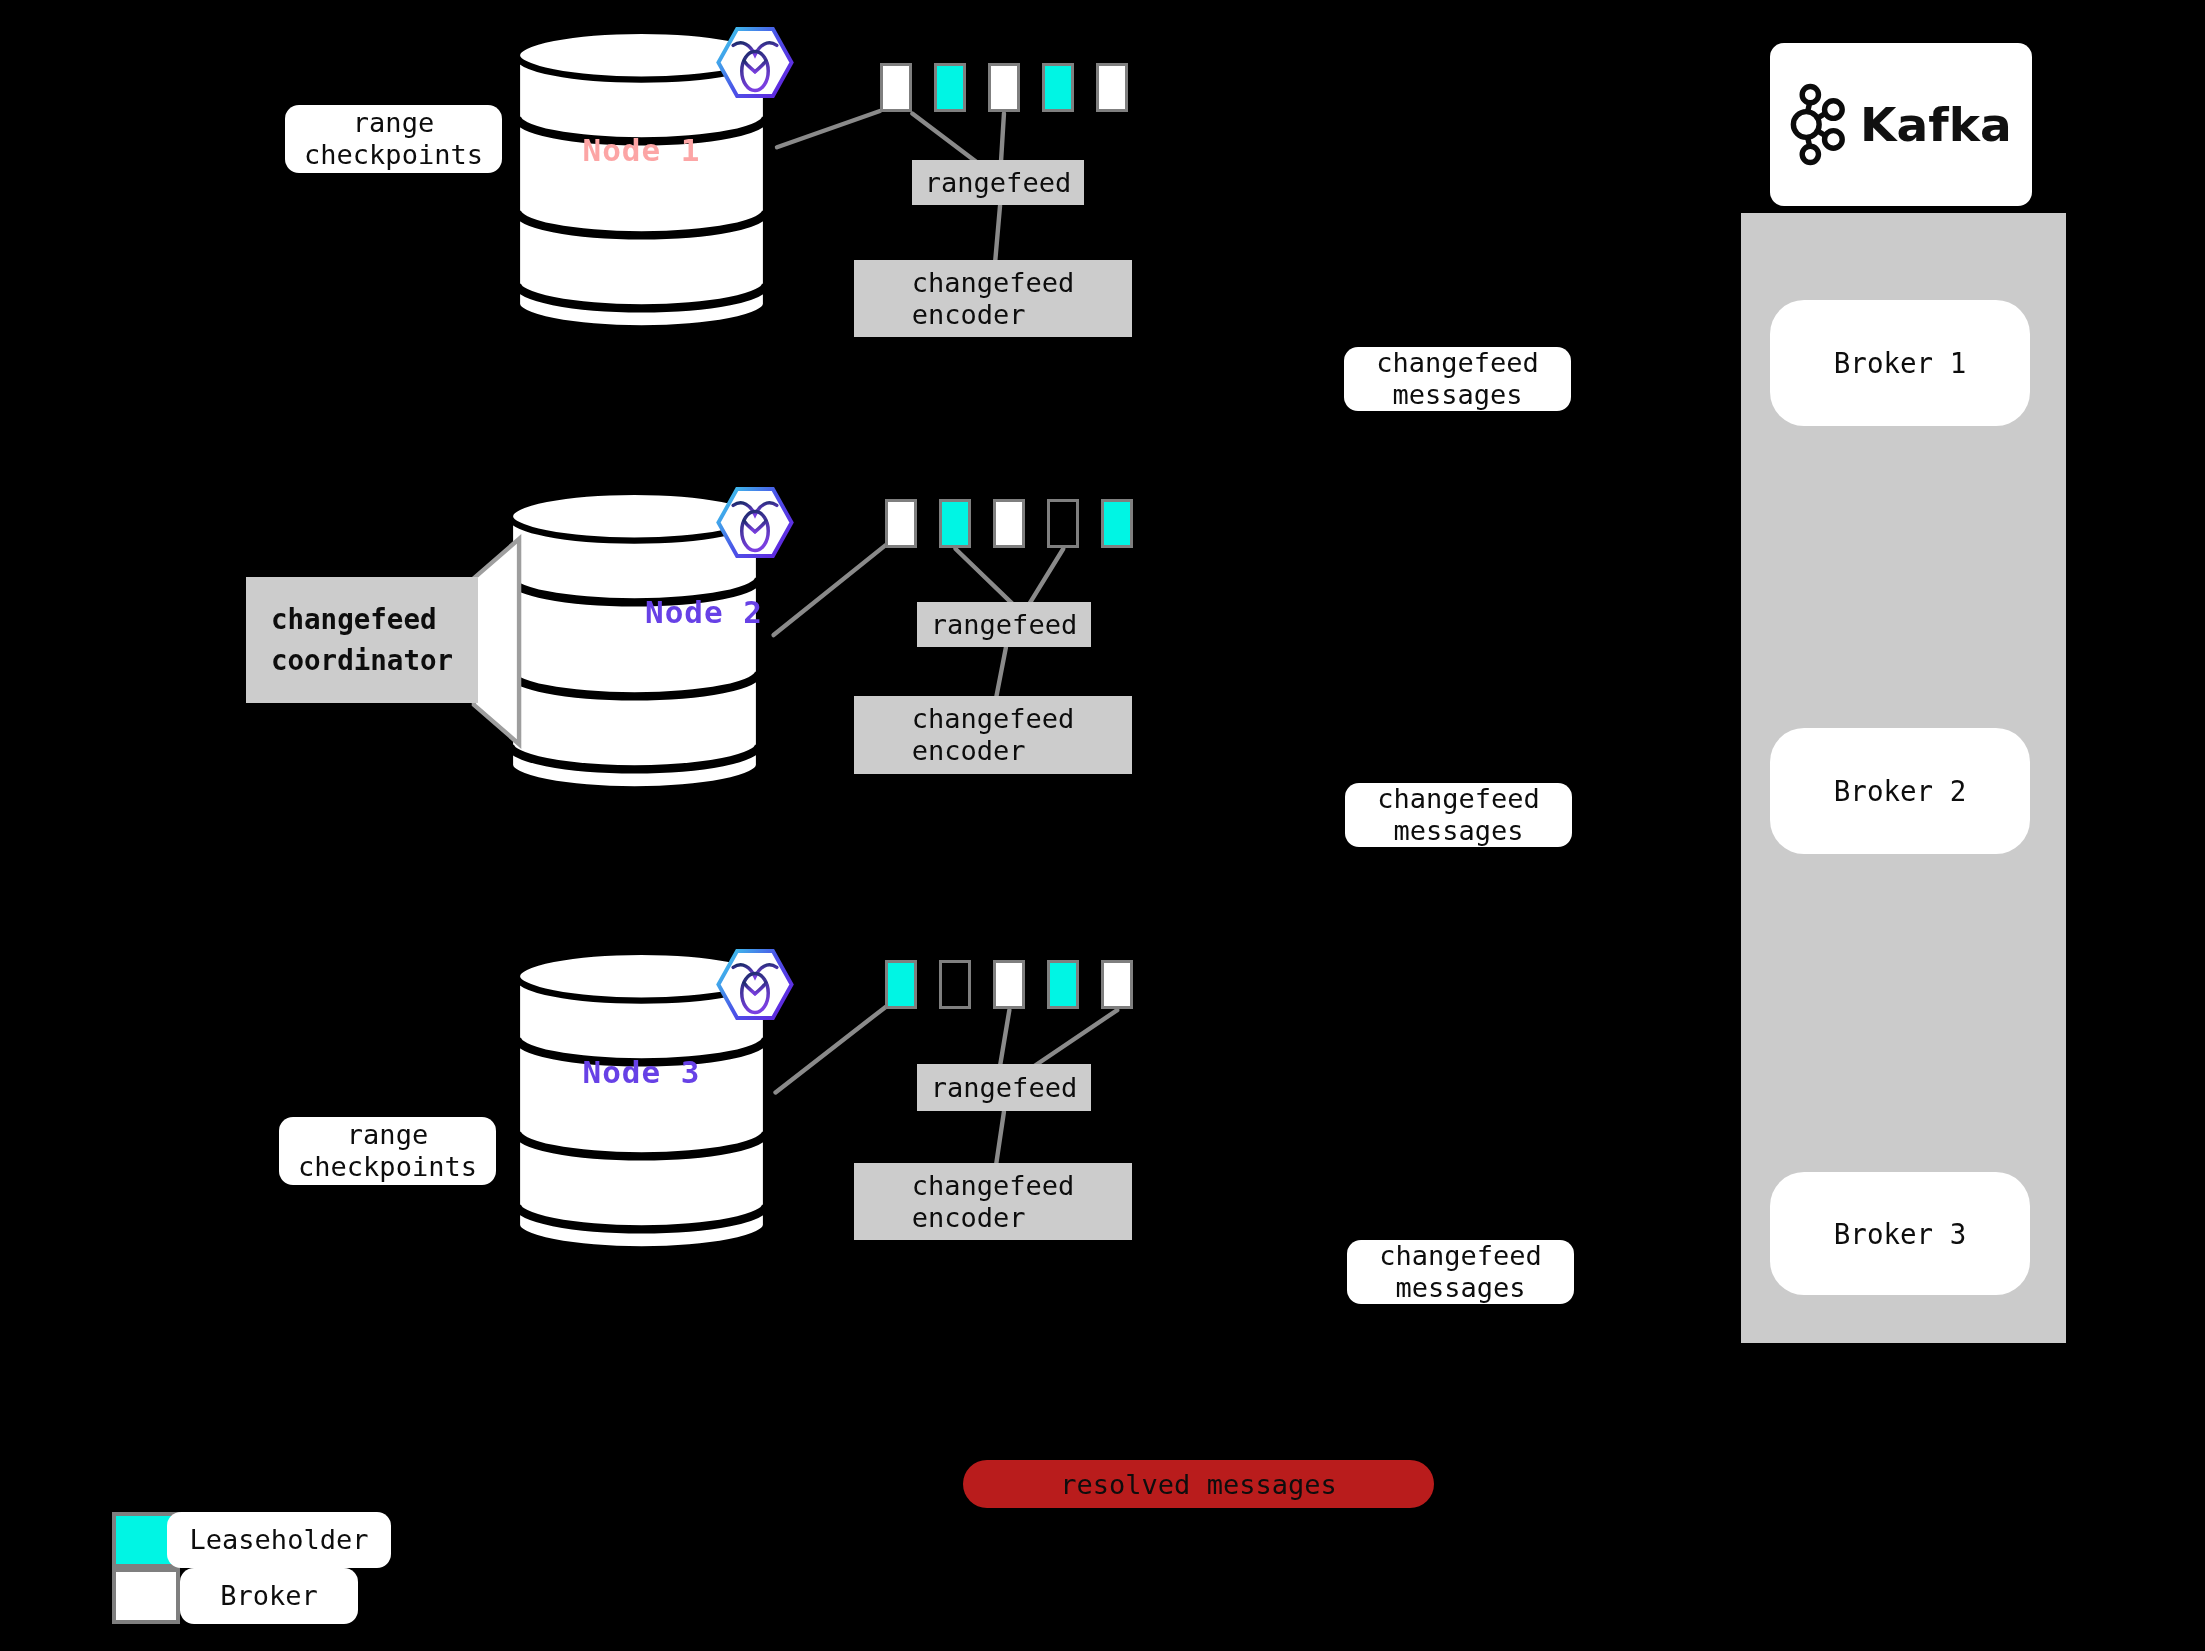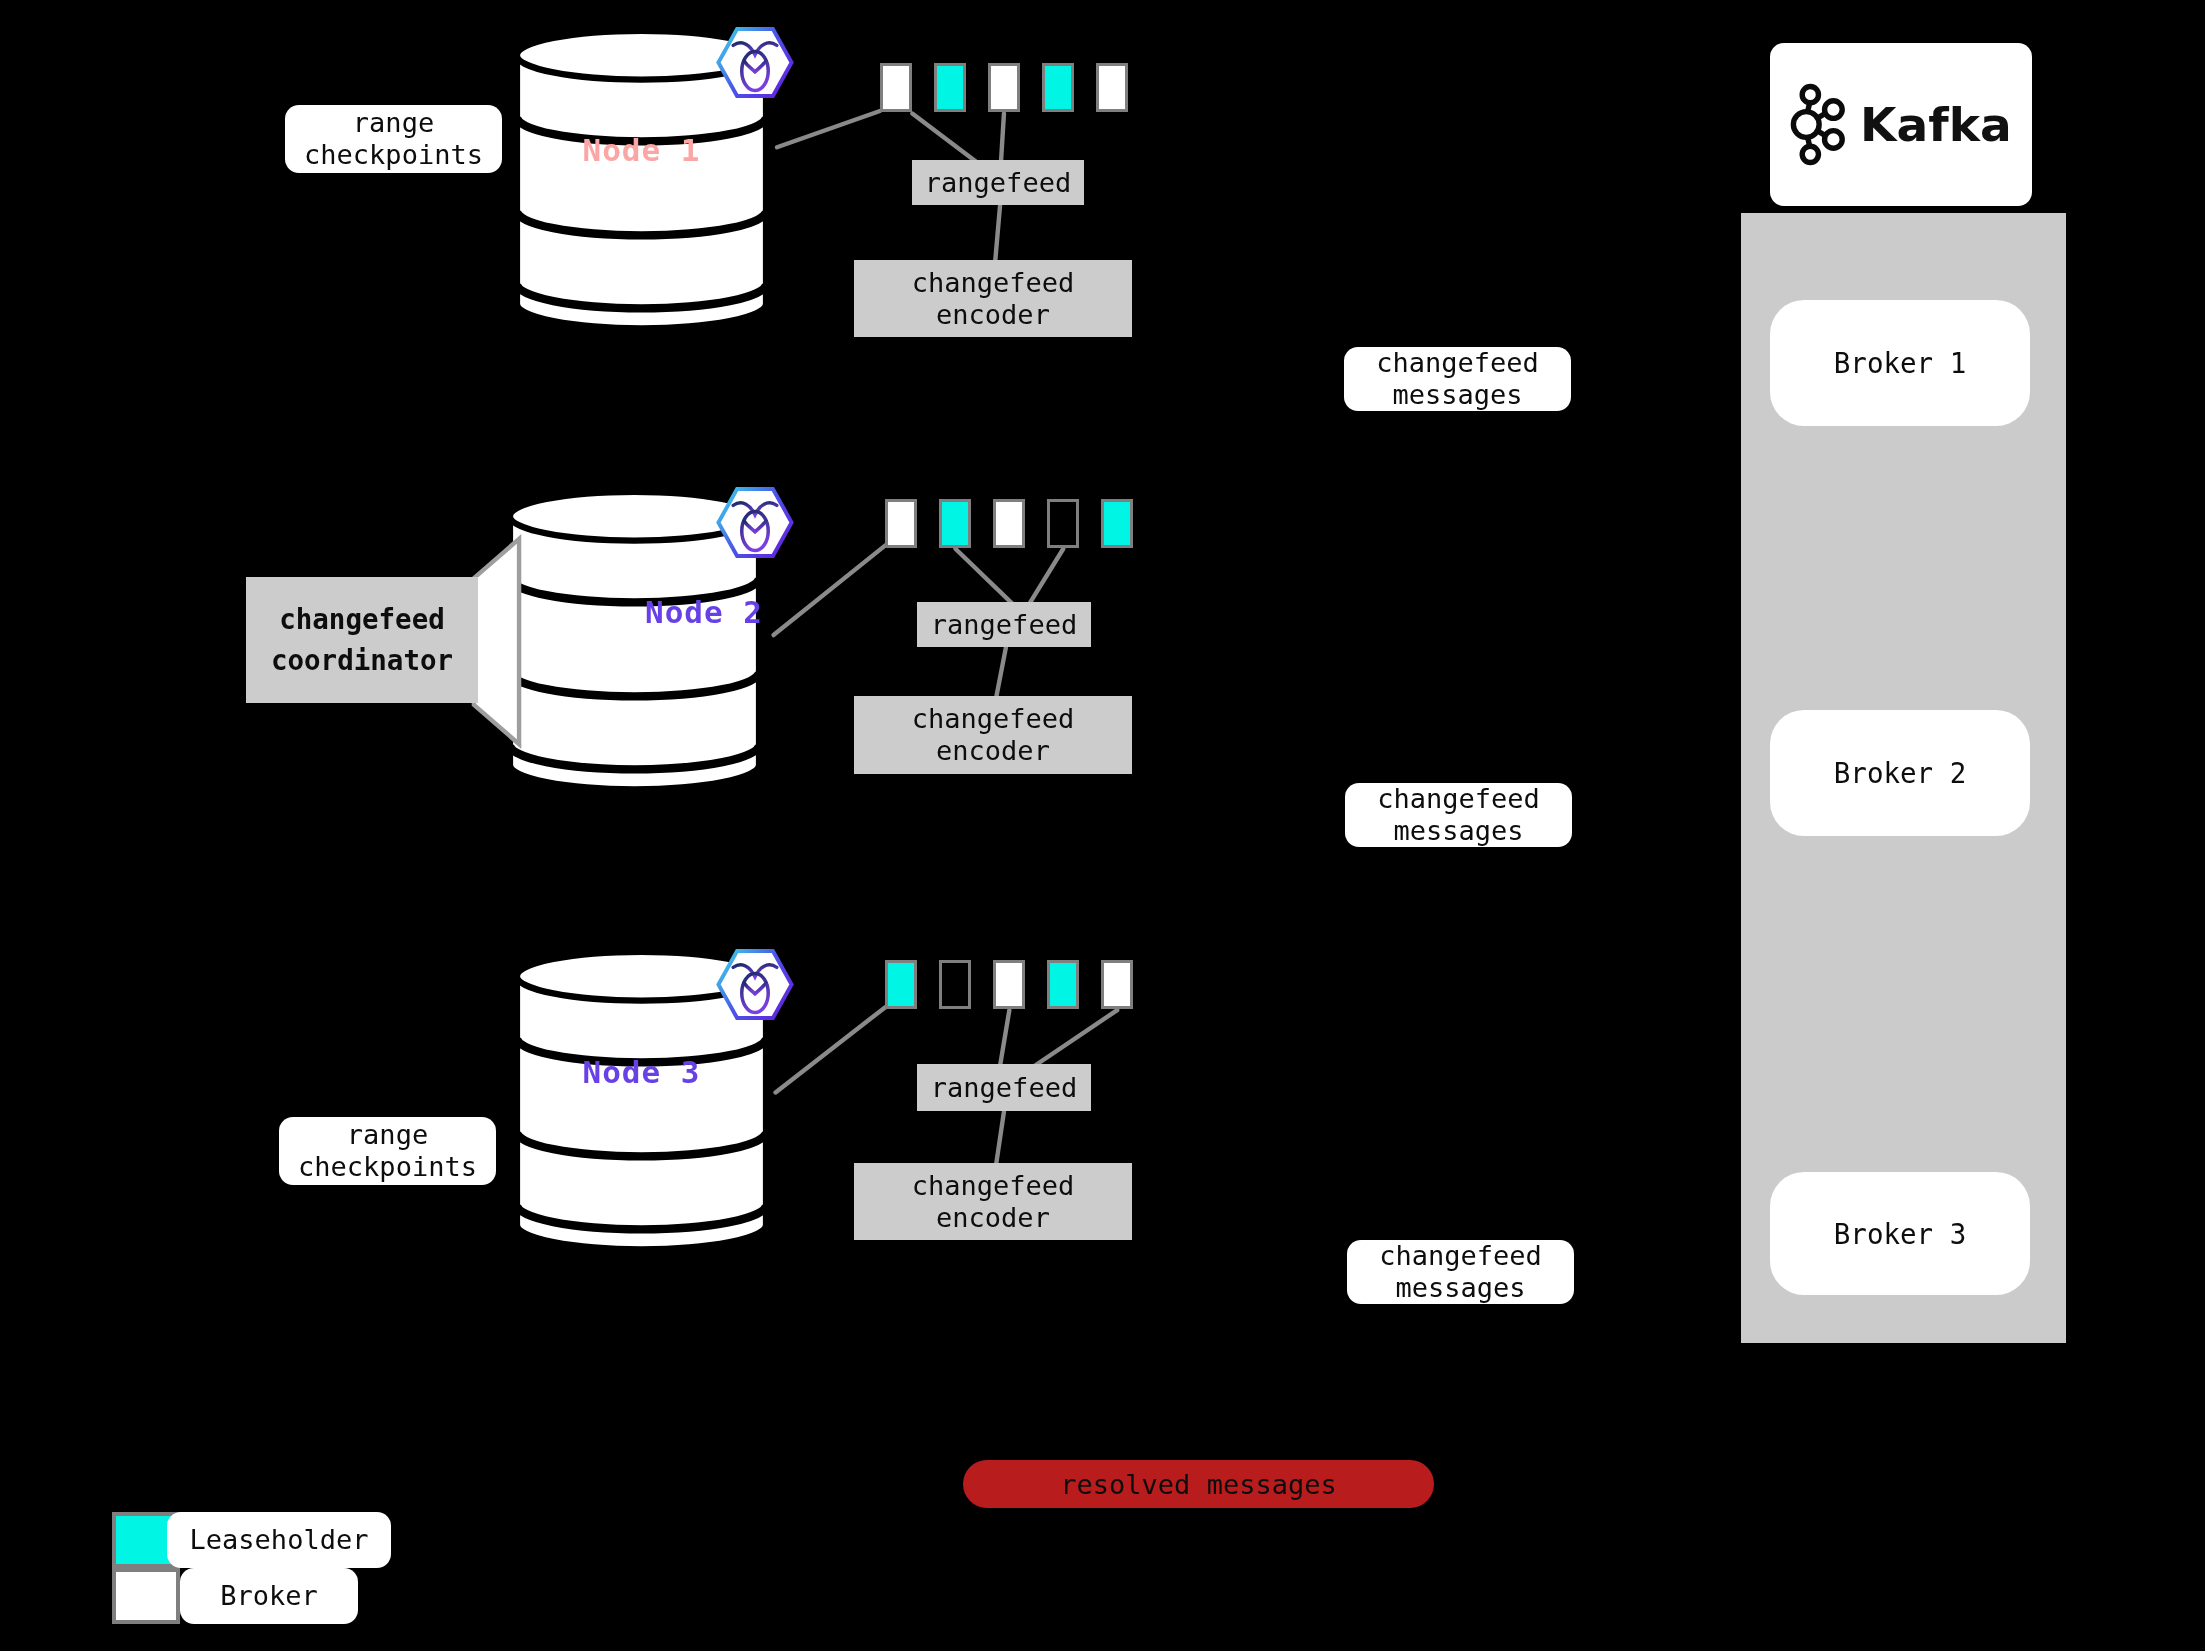--- a/index.html
+++ b/index.html
@@ -2,21 +2,21 @@
 <html style="font-size:7.8px"><head>
 <meta charset="utf-8">
 <style>
   html,body{margin:0;padding:0;background:#000;}
   #stage{position:relative;width:2205px;height:1652px;background:#000;overflow:hidden;
          font-family:"DejaVu Sans Mono","Liberation Mono",monospace;color:#0d0d0d;}
   .abs{position:absolute;}
   .whitebox{background:#fff;display:flex;align-items:center;justify-content:center;
             text-align:center;white-space:pre-line;border-radius:14px;}
   .graybox{background:#ccc;display:flex;align-items:center;justify-content:center;
-           text-align:center;white-space:pre-line;}
+           white-space:pre-line;}
   .lbl{font-size:27px;line-height:32px;}
   .node-label{font-size:31px;font-weight:bold;letter-spacing:1px;}
   .range-rect{position:absolute;width:32px;height:49px;border:3.4px solid #7f7f7f;box-sizing:border-box;}
   .broker{background:#fff;border-radius:34px;display:flex;align-items:center;justify-content:center;
           font-size:27.5px;margin-top:12px;}
   .pill{background:#b91c1c;border-radius:29px;display:flex;align-items:center;justify-content:center;
         font-size:27px;}
   .kafka-word{font-family:"DejaVu Sans","Liberation Sans",sans-serif;font-weight:bold;font-size:47px;color:#111;}
   .coord{font-weight:bold;font-size:27.5px;line-height:41px;}
   .legend-sq{position:absolute;width:68px;height:56px;border:4.9px solid #7f7f7f;box-sizing:border-box;}
@@ -79,21 +79,21 @@
         <line x1="40" y1="51" x2="53" y2="43"></line>
         <line x1="40" y1="69" x2="53" y2="77"></line>
       </g>
     </svg>
     <span class="kafka-word" style="margin-left:8.8px">Kafka</span>
   </div>
 
   <div class="abs broker" style="left:1770px;top:288px;width:260px;height:126px">
     <span>Broker 1</span>
   </div>
-  <div class="abs broker" style="left:1770px;top:698px;width:260px;height:126px">
+  <div class="abs broker" style="left:1770px;top:716px;width:260px;height:126px">
     <span>Broker 2</span>
   </div>
   <div class="abs broker" style="left:1770px;top:1160px;width:260px;height:123px">
     <span>Broker 3</span>
   </div>
 
   <div class="abs whitebox lbl" style="left:285px;top:105px;width:217px;height:68px">range
 checkpoints</div>
   <div class="abs whitebox lbl" style="left:279px;top:1117px;width:217px;height:68px">range
 checkpoints</div>

